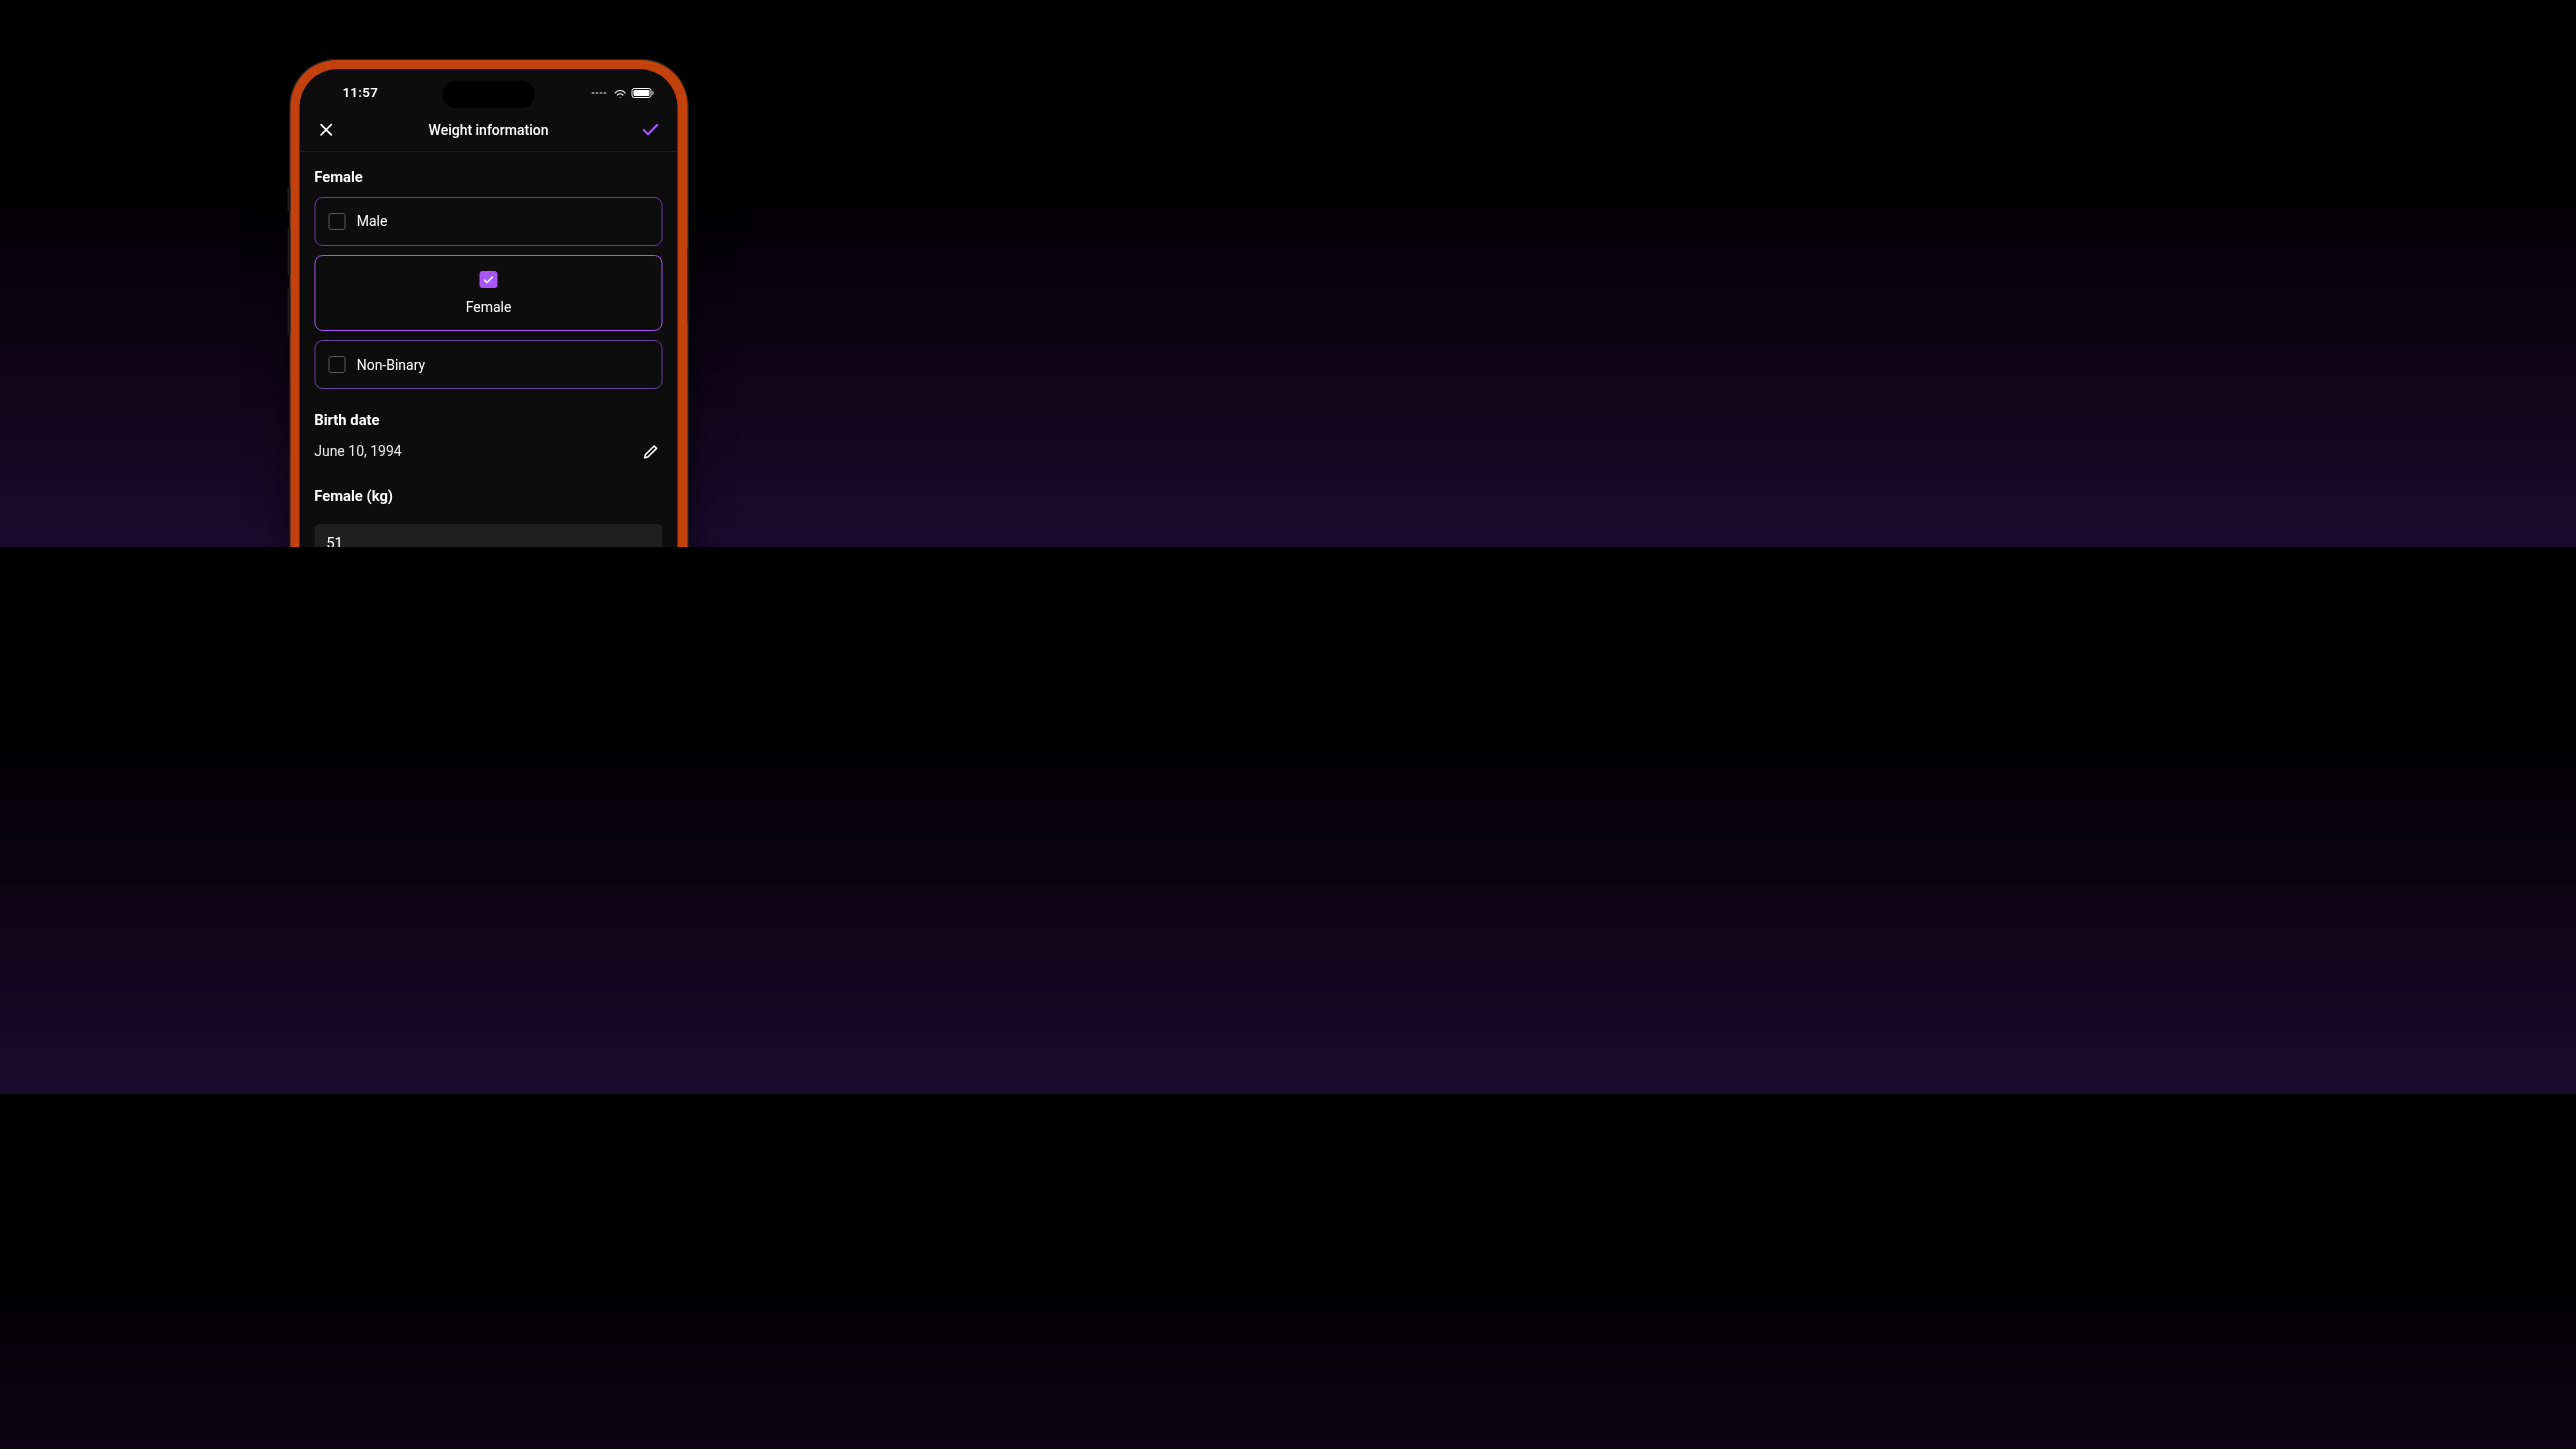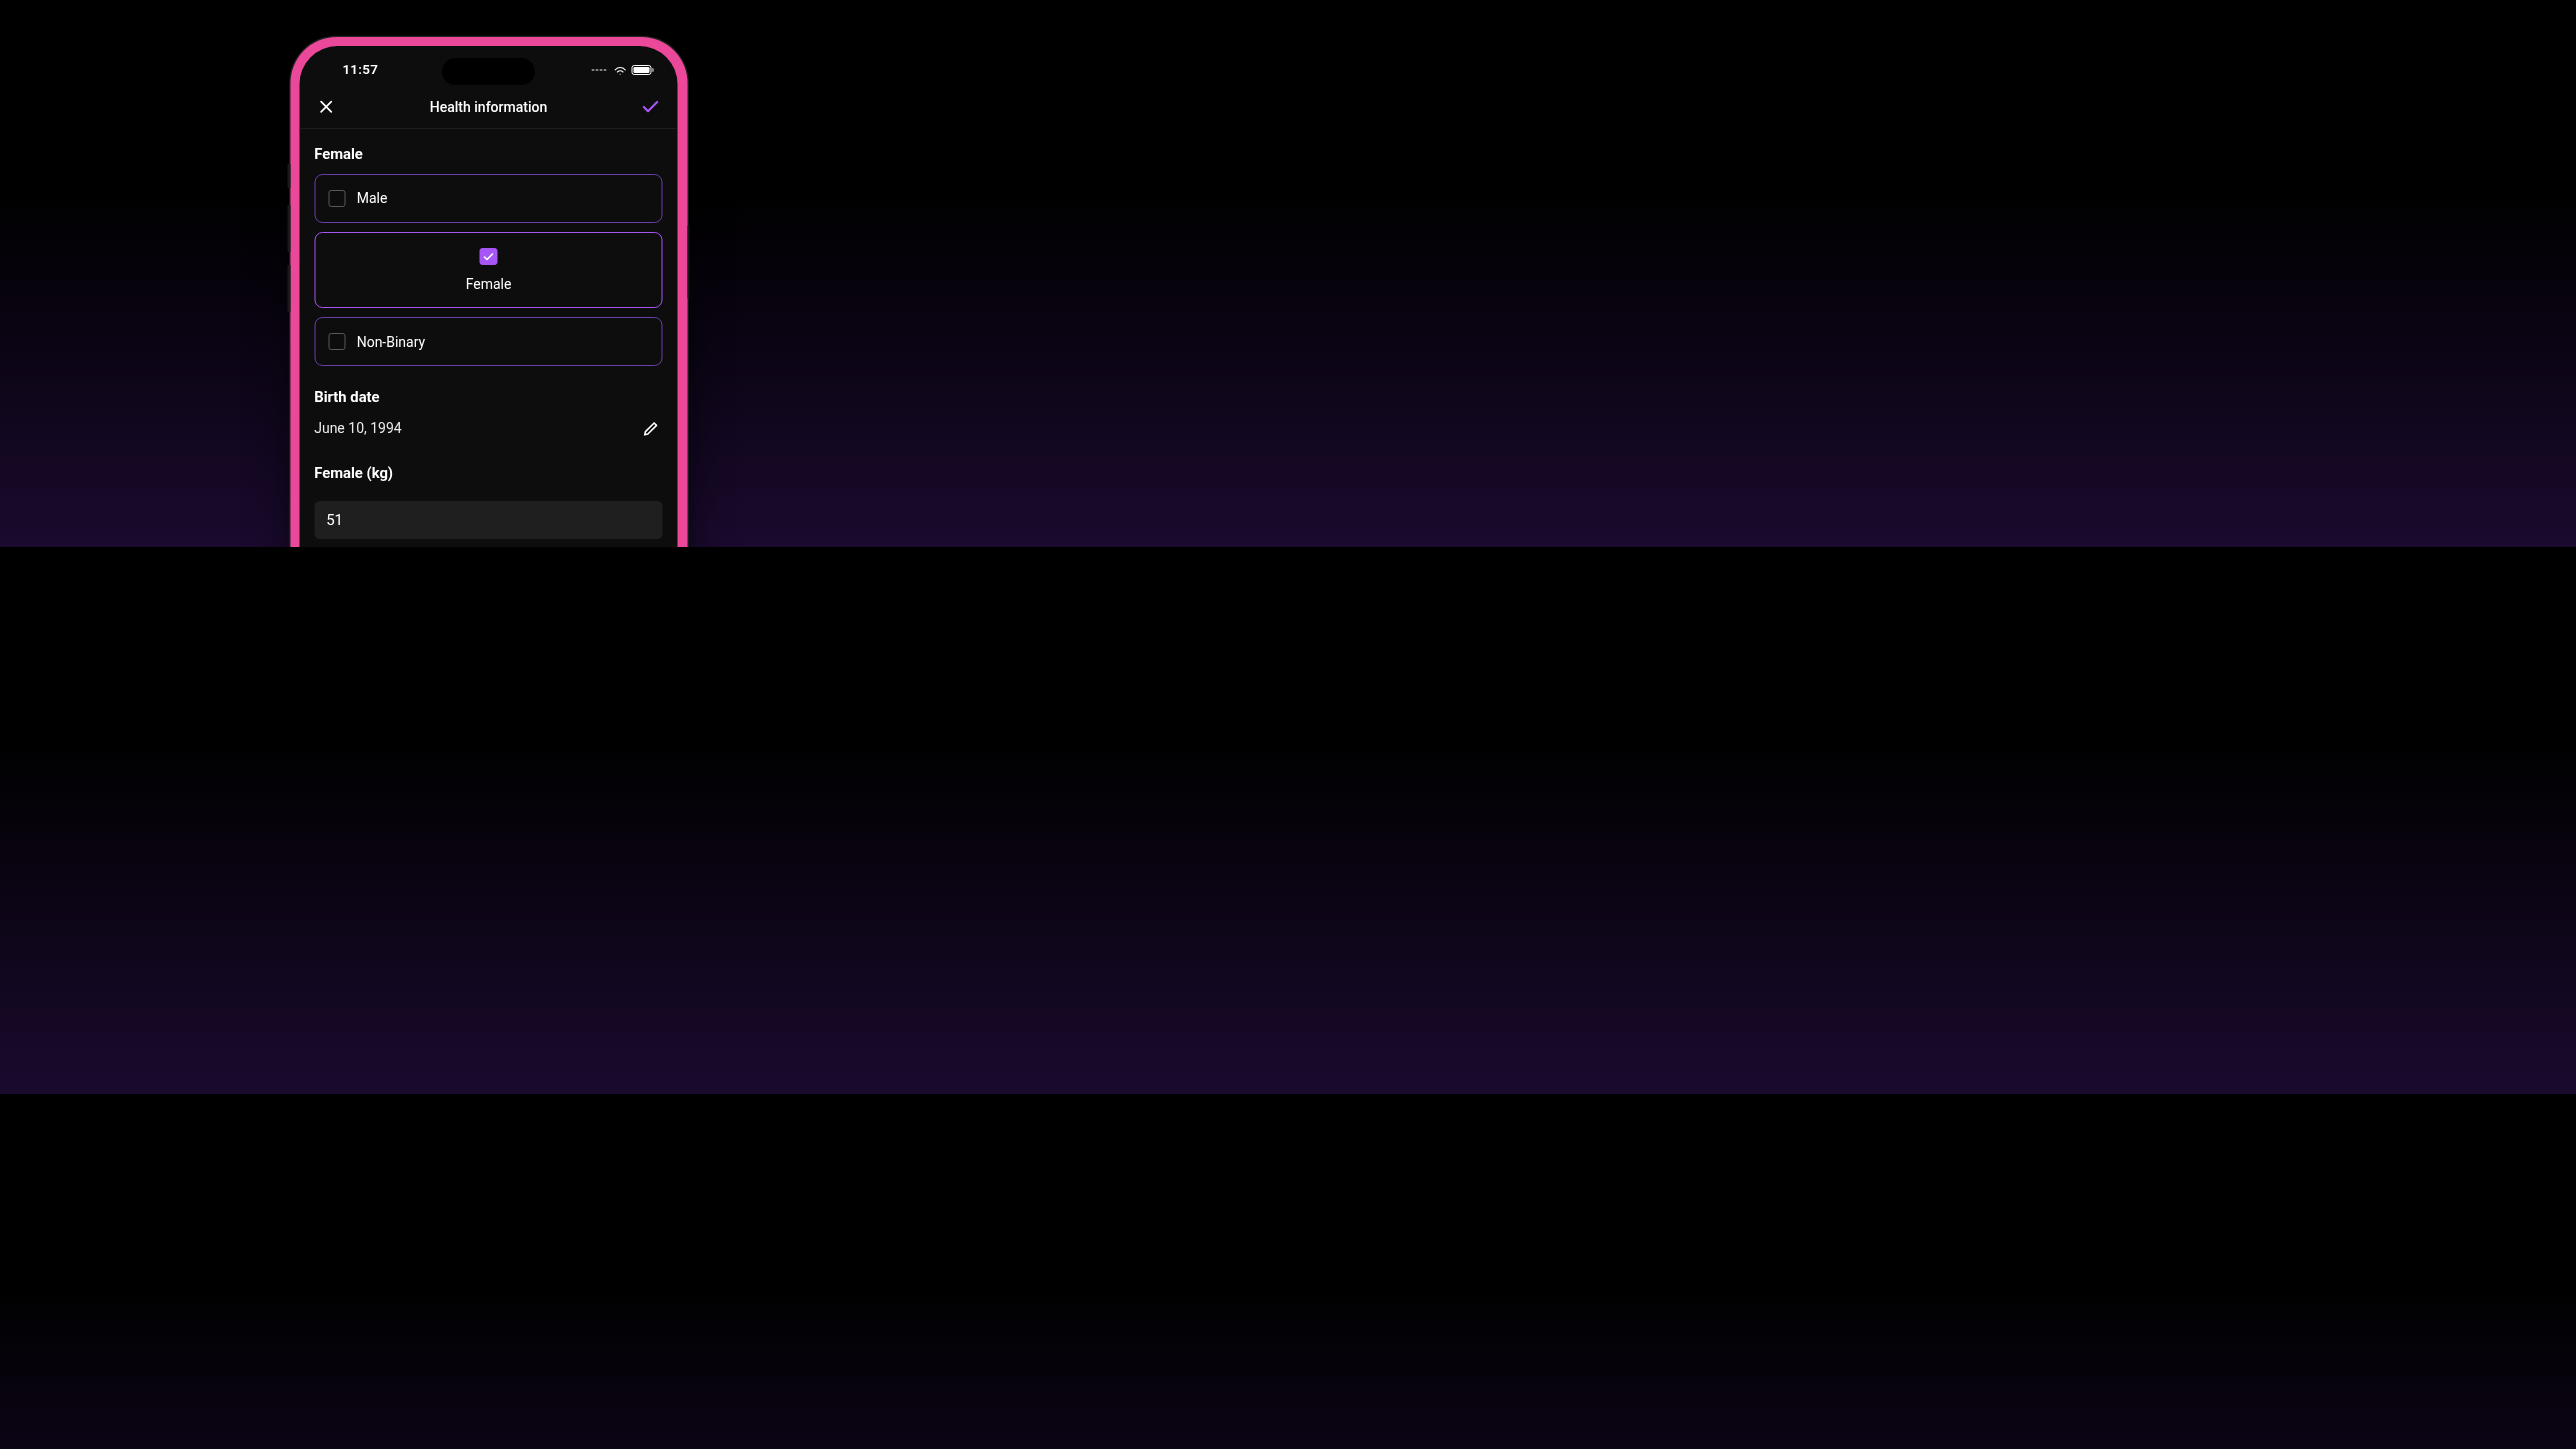--- a/index.html
+++ b/index.html
@@ -11,25 +11,25 @@
       width: 977px;
       height: 547px;
       background: linear-gradient(180deg, #000000 0%, #000000 35%, #1a0a2e 100%);
       font-family: -apple-system, BlinkMacSystemFont, "Segoe UI", Roboto, sans-serif;
       overflow: hidden;
       position: relative;
     }
     .phone-frame {
       position: absolute;
       left: 50%;
-      top: 37px;
+      top: 60px;
       transform: translateX(-50%);
       width: 397px;
       height: 805px;
-      background: #ec4899;
+      background: #c2410c;
       border-radius: 46px;
       padding: 9.4px;
       box-shadow: 0 0 0 1.3px #222, 0 13.4px 40px rgba(0,0,0,0.6);
     }
     .phone-side-btn {
       position: absolute;
       background: #1a1a1a;
       border-radius: 1.3px;
     }
     .side-left-1 { left: -2.7px; top: 127px; width: 2.7px; height: 24px; }
@@ -247,21 +247,21 @@
         </div>
       </div>
     </div>
 
     <div class="nav-bar">
       <div class="close-btn">
         <svg width="17.4" height="17.4" viewBox="0 0 24 24" fill="none">
           <path d="M5 5L19 19M19 5L5 19" stroke="white" stroke-width="2.4" stroke-linecap="round"></path>
         </svg>
       </div>
-      <div class="nav-title">Health information</div>
+      <div class="nav-title">Weight information</div>
       <div class="confirm-btn">
         <svg width="20" height="20" viewBox="0 0 24 24" fill="none">
           <path d="M4 12L9 17L20 6" stroke="#a855f7" stroke-width="2.6" stroke-linecap="round" stroke-linejoin="round"></path>
         </svg>
       </div>
     </div>
 
     <div class="content">
 
       <div class="section-label">Female</div>

